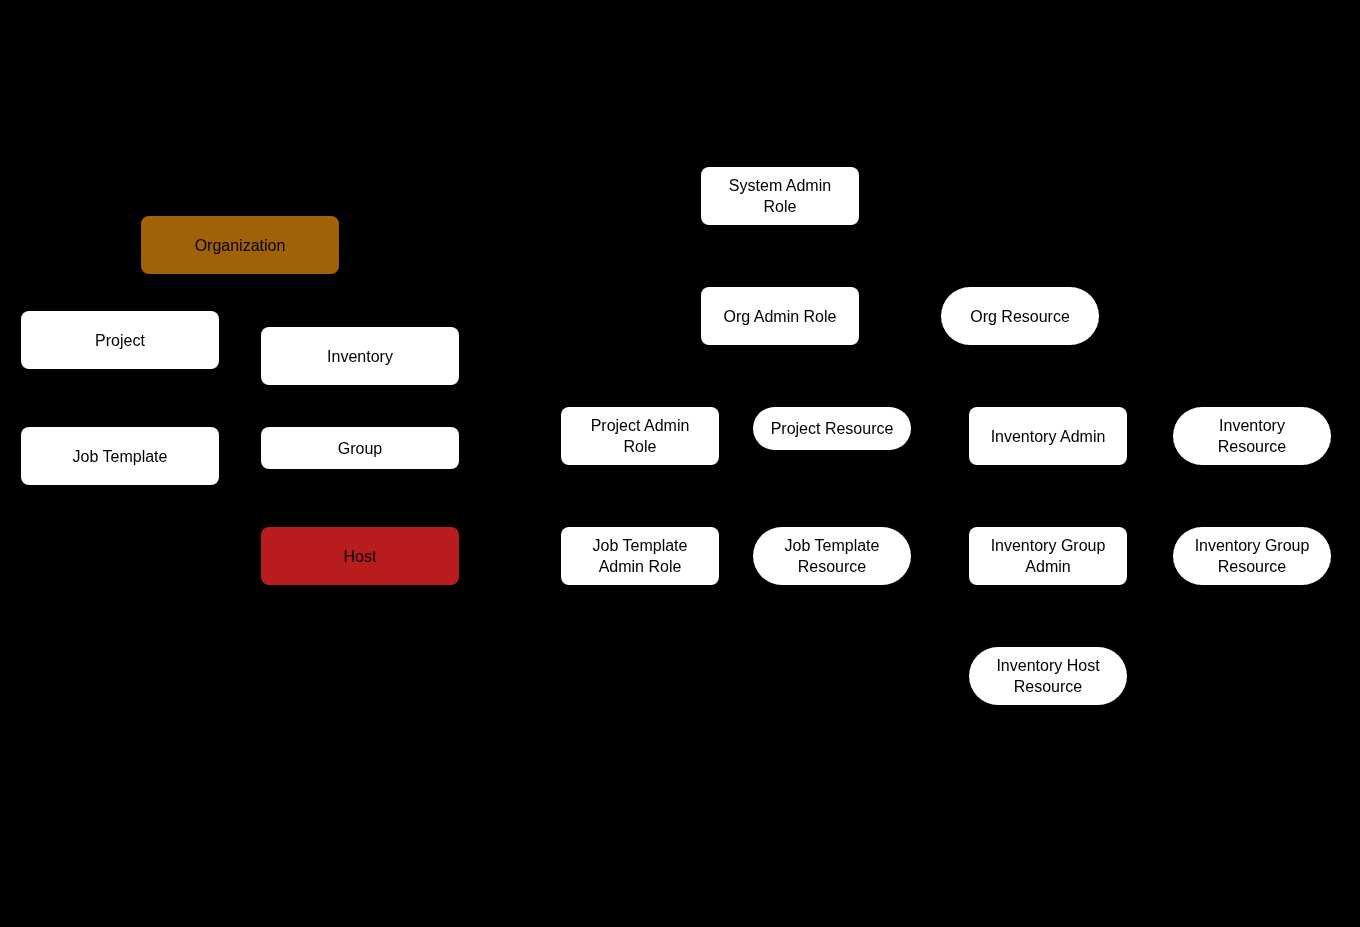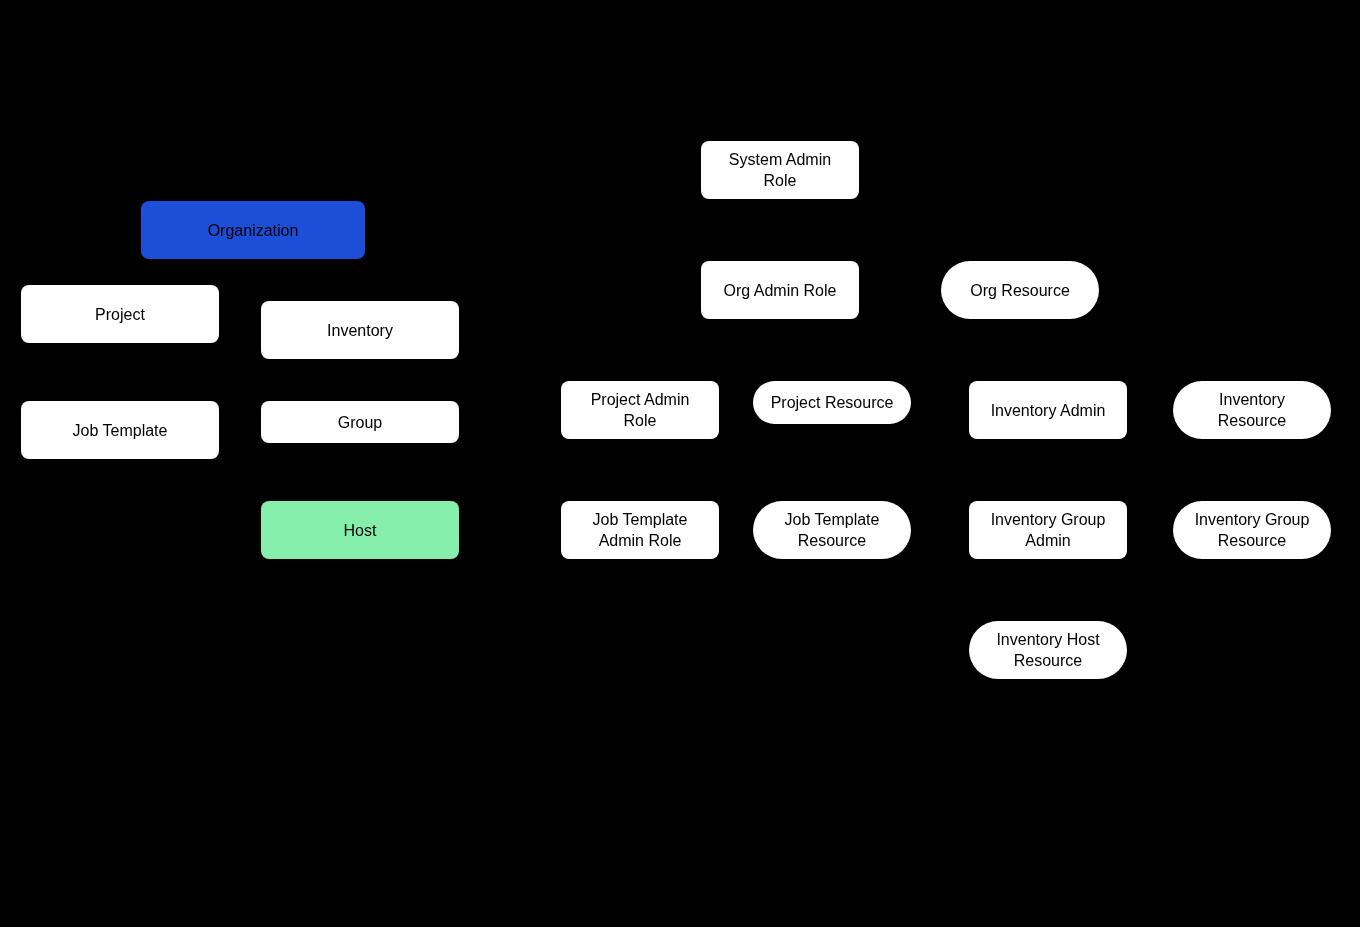--- a/index.html
+++ b/index.html
@@ -18,55 +18,56 @@
   .node {
     position: absolute;
     background: #ffffff;
     color: #000000;
     display: flex;
     align-items: center;
     justify-content: center;
     text-align: center;
     box-sizing: border-box;
     padding: 4px 1px;
+    margin-top: 26px;
   }
   .node .label {
     font-size: 16px;
     line-height: 21px;
     white-space: pre-line;
   }
   .rect { border-radius: 8px; }
   .pill { border-radius: 29px; }
 </style>
 </head>
 <body style="background: rgb(0, 0, 0);">
 
 <div class="stage" style="background: rgb(0, 0, 0);">
 
-  <div class="node rect" style="left: 141px; top: 201px; width: 224px; height: 58px; background: #1d4ed8; color: rgb(0, 0, 0);">
+  <div class="node rect" style="left: 141px; top: 190px; width: 198px; height: 58px; background: #a16207; color: rgb(0, 0, 0);">
     <span class="label">Organization</span>
   </div>
 
   <div class="node rect" style="left: 21px; top: 285px; width: 198px; height: 58px; background: rgb(255, 255, 255); color: rgb(0, 0, 0);">
     <span class="label">Project</span>
   </div>
 
   <div class="node rect" style="left: 261px; top: 301px; width: 198px; height: 58px; background: rgb(255, 255, 255); color: rgb(0, 0, 0);">
     <span class="label">Inventory</span>
   </div>
 
   <div class="node rect" style="left: 21px; top: 401px; width: 198px; height: 58px; background: rgb(255, 255, 255); color: rgb(0, 0, 0);">
     <span class="label">Job Template</span>
   </div>
 
   <div class="node rect" style="left: 261px; top: 401px; width: 198px; height: 42px; background: rgb(255, 255, 255); color: rgb(0, 0, 0);">
     <span class="label">Group</span>
   </div>
 
-  <div class="node rect" style="left: 261px; top: 501px; width: 198px; height: 58px; background: #86efac; color: rgb(0, 0, 0);">
+  <div class="node rect" style="left: 261px; top: 501px; width: 198px; height: 58px; background: #b91c1c; color: rgb(0, 0, 0);">
     <span class="label">Host</span>
   </div>
 
   <div class="node rect" style="left: 701px; top: 141px; width: 158px; height: 58px; background: rgb(255, 255, 255); color: rgb(0, 0, 0);">
     <span class="label">System Admin
 Role</span>
   </div>
 
   <div class="node pill" style="left: 941px; top: 261px; width: 158px; height: 58px; background: rgb(255, 255, 255); color: rgb(0, 0, 0);">
     <span class="label">Org Resource</span>

